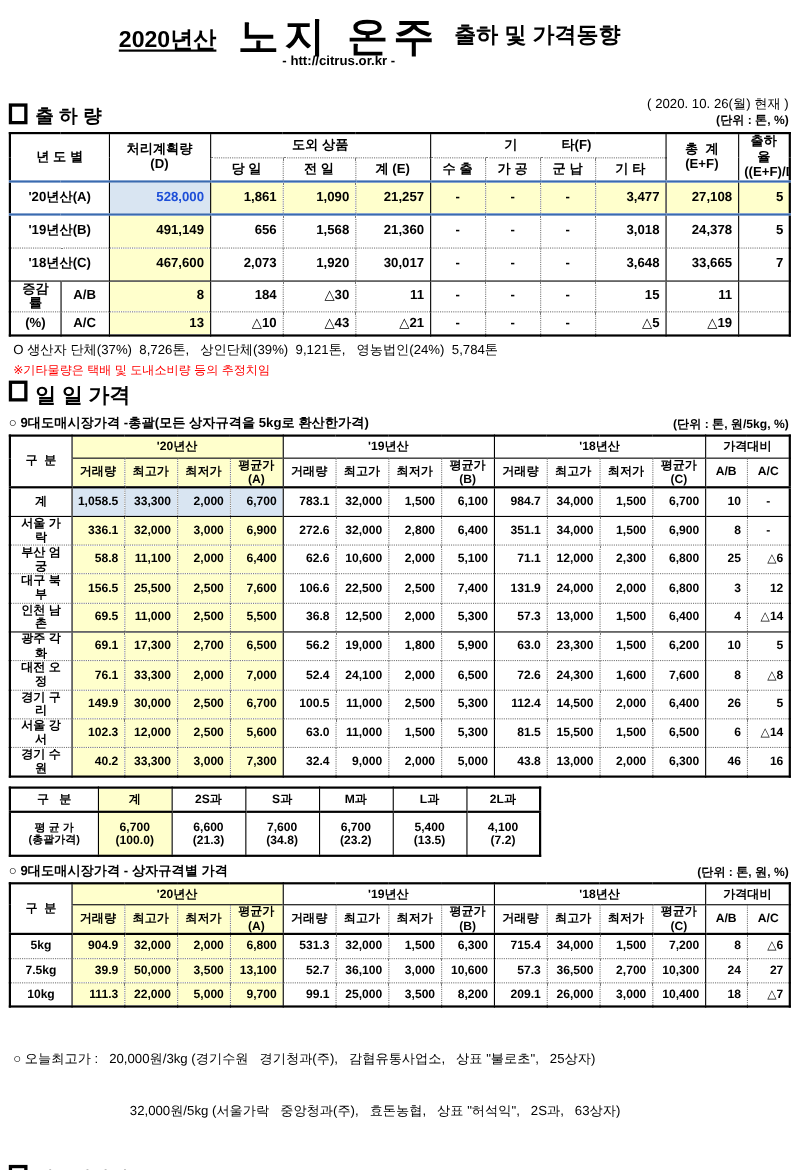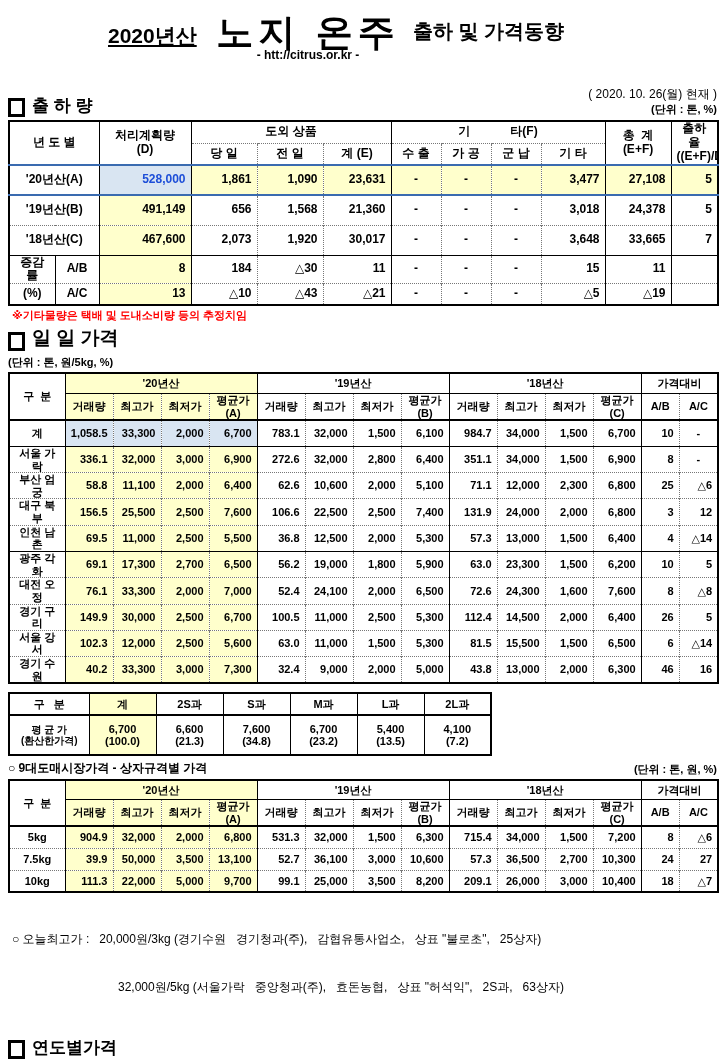--- a/index.html
+++ b/index.html
@@ -7,29 +7,29 @@
         font-family:"Liberation Sans","DejaVu Sans",sans-serif;color:#000;background:#fff;overflow:hidden;}
   
   .hdr{position:relative;height:86px;}
   .hy{position:absolute;left:100px;top:16px;font-size:21px;font-weight:bold;text-decoration:underline;}
   .ht{position:absolute;left:300px;top:2px;transform:translateX(-50%);font-size:37px;font-weight:bold;letter-spacing:5px;white-space:nowrap;}
   .hu{position:absolute;left:300px;top:42px;transform:translateX(-50%);font-size:12px;font-weight:bold;white-space:nowrap;}
   .hs{position:absolute;left:405px;top:12px;font-size:20px;font-weight:bold;white-space:nowrap;}
   .hd{position:absolute;right:0;top:64px;font-size:12px;margin-top:16px;}
   
   .secrow{display:flex;justify-content:space-between;align-items:flex-end;margin:2px 0 3px 0;}
-  .sect{font-size:17px;font-weight:bold;display:flex;align-items:flex-end;gap:7px;white-space:pre-wrap;}
+  .sect{font-size:17px;font-weight:bold;display:flex;align-items:flex-start;gap:7px;white-space:pre-wrap;}
   .sect.big{font-size:19px;}
   .sect .det{font-size:13.5px;font-weight:bold;}
   .sq{width:11px;height:13px;border:3px solid #000;display:inline-block;flex:0 0 auto;}
   .unit{font-size:11px;font-weight:bold;}
   .subrow{display:flex;justify-content:space-between;align-items:flex-end;margin:4px 0 2px 0;}
   .sub{font-size:12px;font-weight:bold;}
   .note{font-size:12px;margin:4px 0 0 4px;white-space:pre-wrap;}
-  .warn{font-size:11px;font-weight:bold;color:#f00;margin:2px 0 2px 4px;}
+  .warn{font-size:11px;font-weight:normal;color:#f00;margin:2px 0 2px 4px;}
   
   table{border-collapse:collapse;table-layout:fixed;border:2px solid #000;}
   td{padding:0 5px;font-size:11px;font-weight:bold;line-height:1.15;overflow:hidden;white-space:pre-wrap;vertical-align:middle;}
   .num{text-align:right;}.ctr{text-align:center;}
   .y{background:#FFFFCC;}.b{background:#D9E5F2;}.red{color:#1d4ed8;}
   .bl-s{border-left:1px solid #000;}.bl-d{border-left:1px dotted #777;}
   tr.top-dot>td{border-top:1px dotted #777;}
   tr.top-s>td{border-top:1px solid #000;}
   tr.top-h>td{border-top:2px solid #000;}
   tr.top-blue>td{border-top:2px solid #3A6BB0;}
@@ -97,21 +97,21 @@
           <td class="ctr bl-s">수 출</td>
           <td class="ctr bl-d">가 공</td>
           <td class="ctr bl-d">군 납</td>
           <td class="ctr bl-d">기 타</td>
         </tr>
         <tr class="yr top-blue">
           <td colspan="2" class="ctr">'20년산(A)</td>
           <td class="bl-s num b red">528,000</td>
           <td class="bl-s num y">1,861</td>
           <td class="bl-d num y">1,090</td>
-          <td class="bl-d num y">23,631</td>
+          <td class="bl-d num y">21,257</td>
           <td class="bl-s ctr y">-</td>
           <td class="bl-d ctr y">-</td>
           <td class="bl-d ctr y">-</td>
           <td class="bl-d num y">3,477</td>
           <td class="bl-s num y">27,108</td>
           <td class="bl-s num y">5</td>
         </tr>
         <tr class="yr top-blue">
           <td colspan="2" class="ctr">'19년산(B)</td>
           <td class="bl-s num y">491,149</td>
@@ -162,27 +162,29 @@
           <td class="bl-s ctr">-</td>
           <td class="bl-d ctr">-</td>
           <td class="bl-d ctr">-</td>
           <td class="bl-d num">△5</td>
           <td class="bl-s num">△19</td>
           <td class="bl-s num"></td>
         </tr>
       </tbody>
     </table>
 
+  <div class="note">O 생산자 단체(37%)  8,726톤,   상인단체(39%)  9,121톤,   영농법인(24%)  5,784톤</div>
   <div class="warn">※기타물량은 택배 및 도내소비량 등의 추정치임</div>
 
   <div class="secrow">
     <span class="sect big"><span class="sq"></span><span>일 일 가격</span></span>
   </div>
 
   <div class="subrow">
+    <span class="sub">○ 9대도매시장가격 -총괄(모든 상자규격을 5kg로 환산한가격)</span>
     <span class="unit">(단위 : 톤, 원/5kg, %)</span>
   </div>
 
   <table id="t-daily">
       <colgroup>
         <col style="width: 56px;">
         <col style="width: 48px;">
         <col style="width: 48px;">
         <col style="width: 48px;">
         <col style="width: 48px;">
@@ -409,21 +411,21 @@
           <td class="ctr">구   분</td>
           <td class="ctr bl-s y">계</td>
           <td class="ctr bl-s">2S과</td>
           <td class="ctr bl-s">S과</td>
           <td class="ctr bl-s">M과</td>
           <td class="ctr bl-s">L과</td>
           <td class="ctr bl-s">2L과</td>
         </tr>
         <tr class="d top-h">
           <td class="ctr small2">평 균 가
-(환산한가격)</td>
+(총괄가격)</td>
           <td class="ctr bl-s y">6,700
 (100.0)</td>
           <td class="ctr bl-s">6,600
 (21.3)</td>
           <td class="ctr bl-s">7,600
 (34.8)</td>
           <td class="ctr bl-s">6,700
 (23.2)</td>
           <td class="ctr bl-s">5,400
 (13.5)</td>

